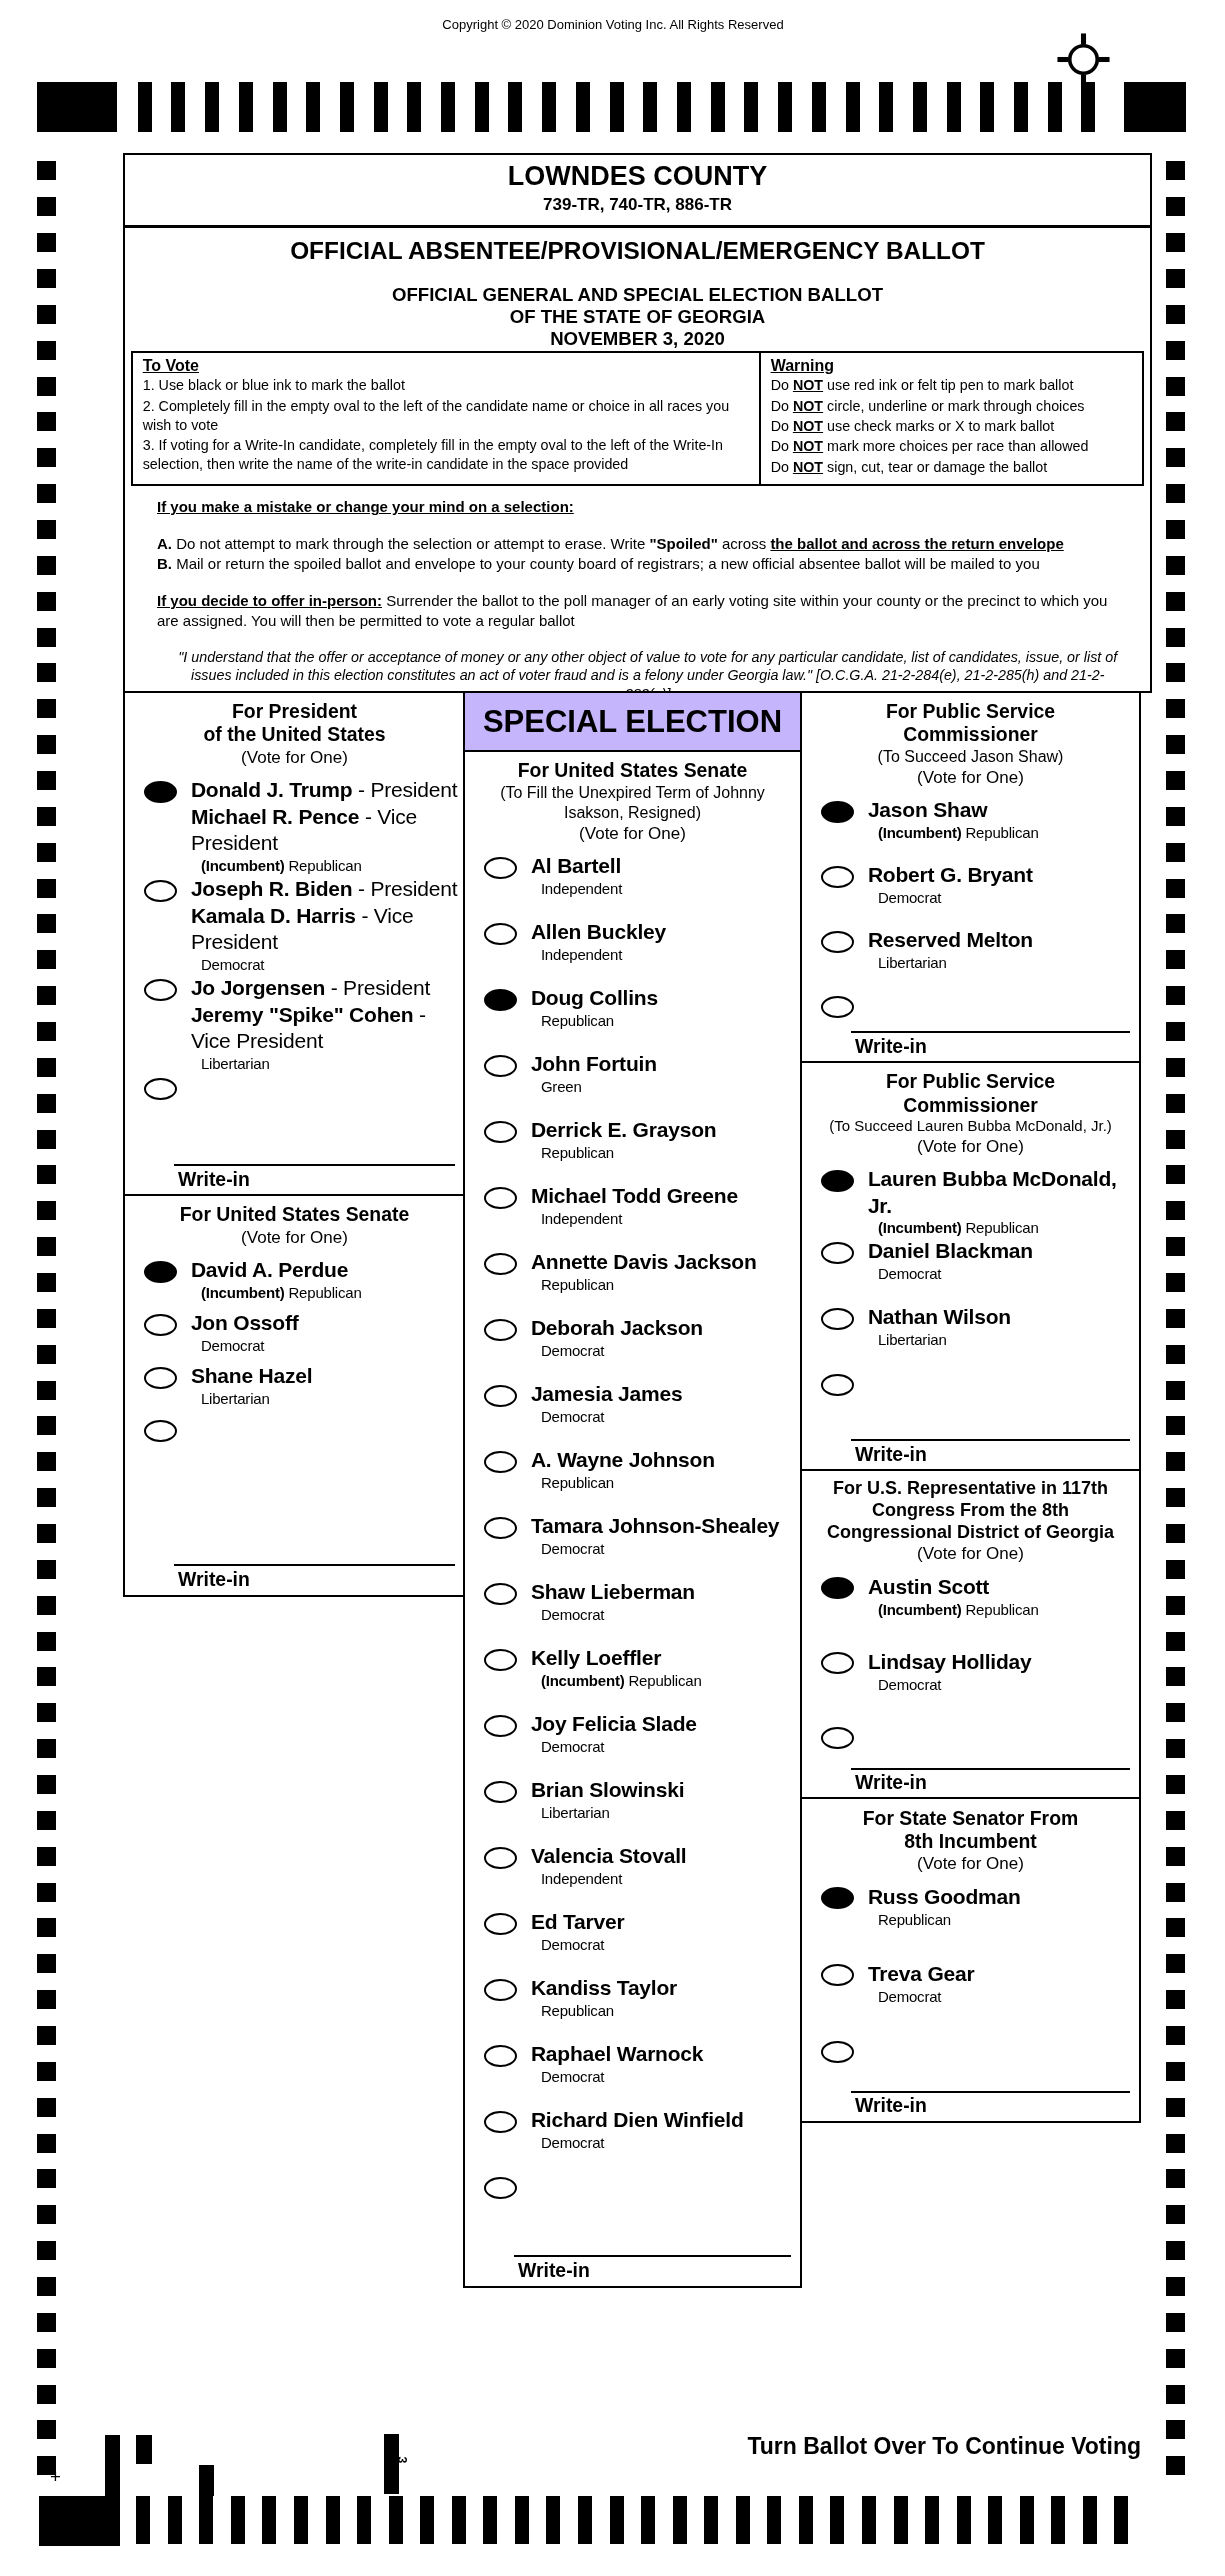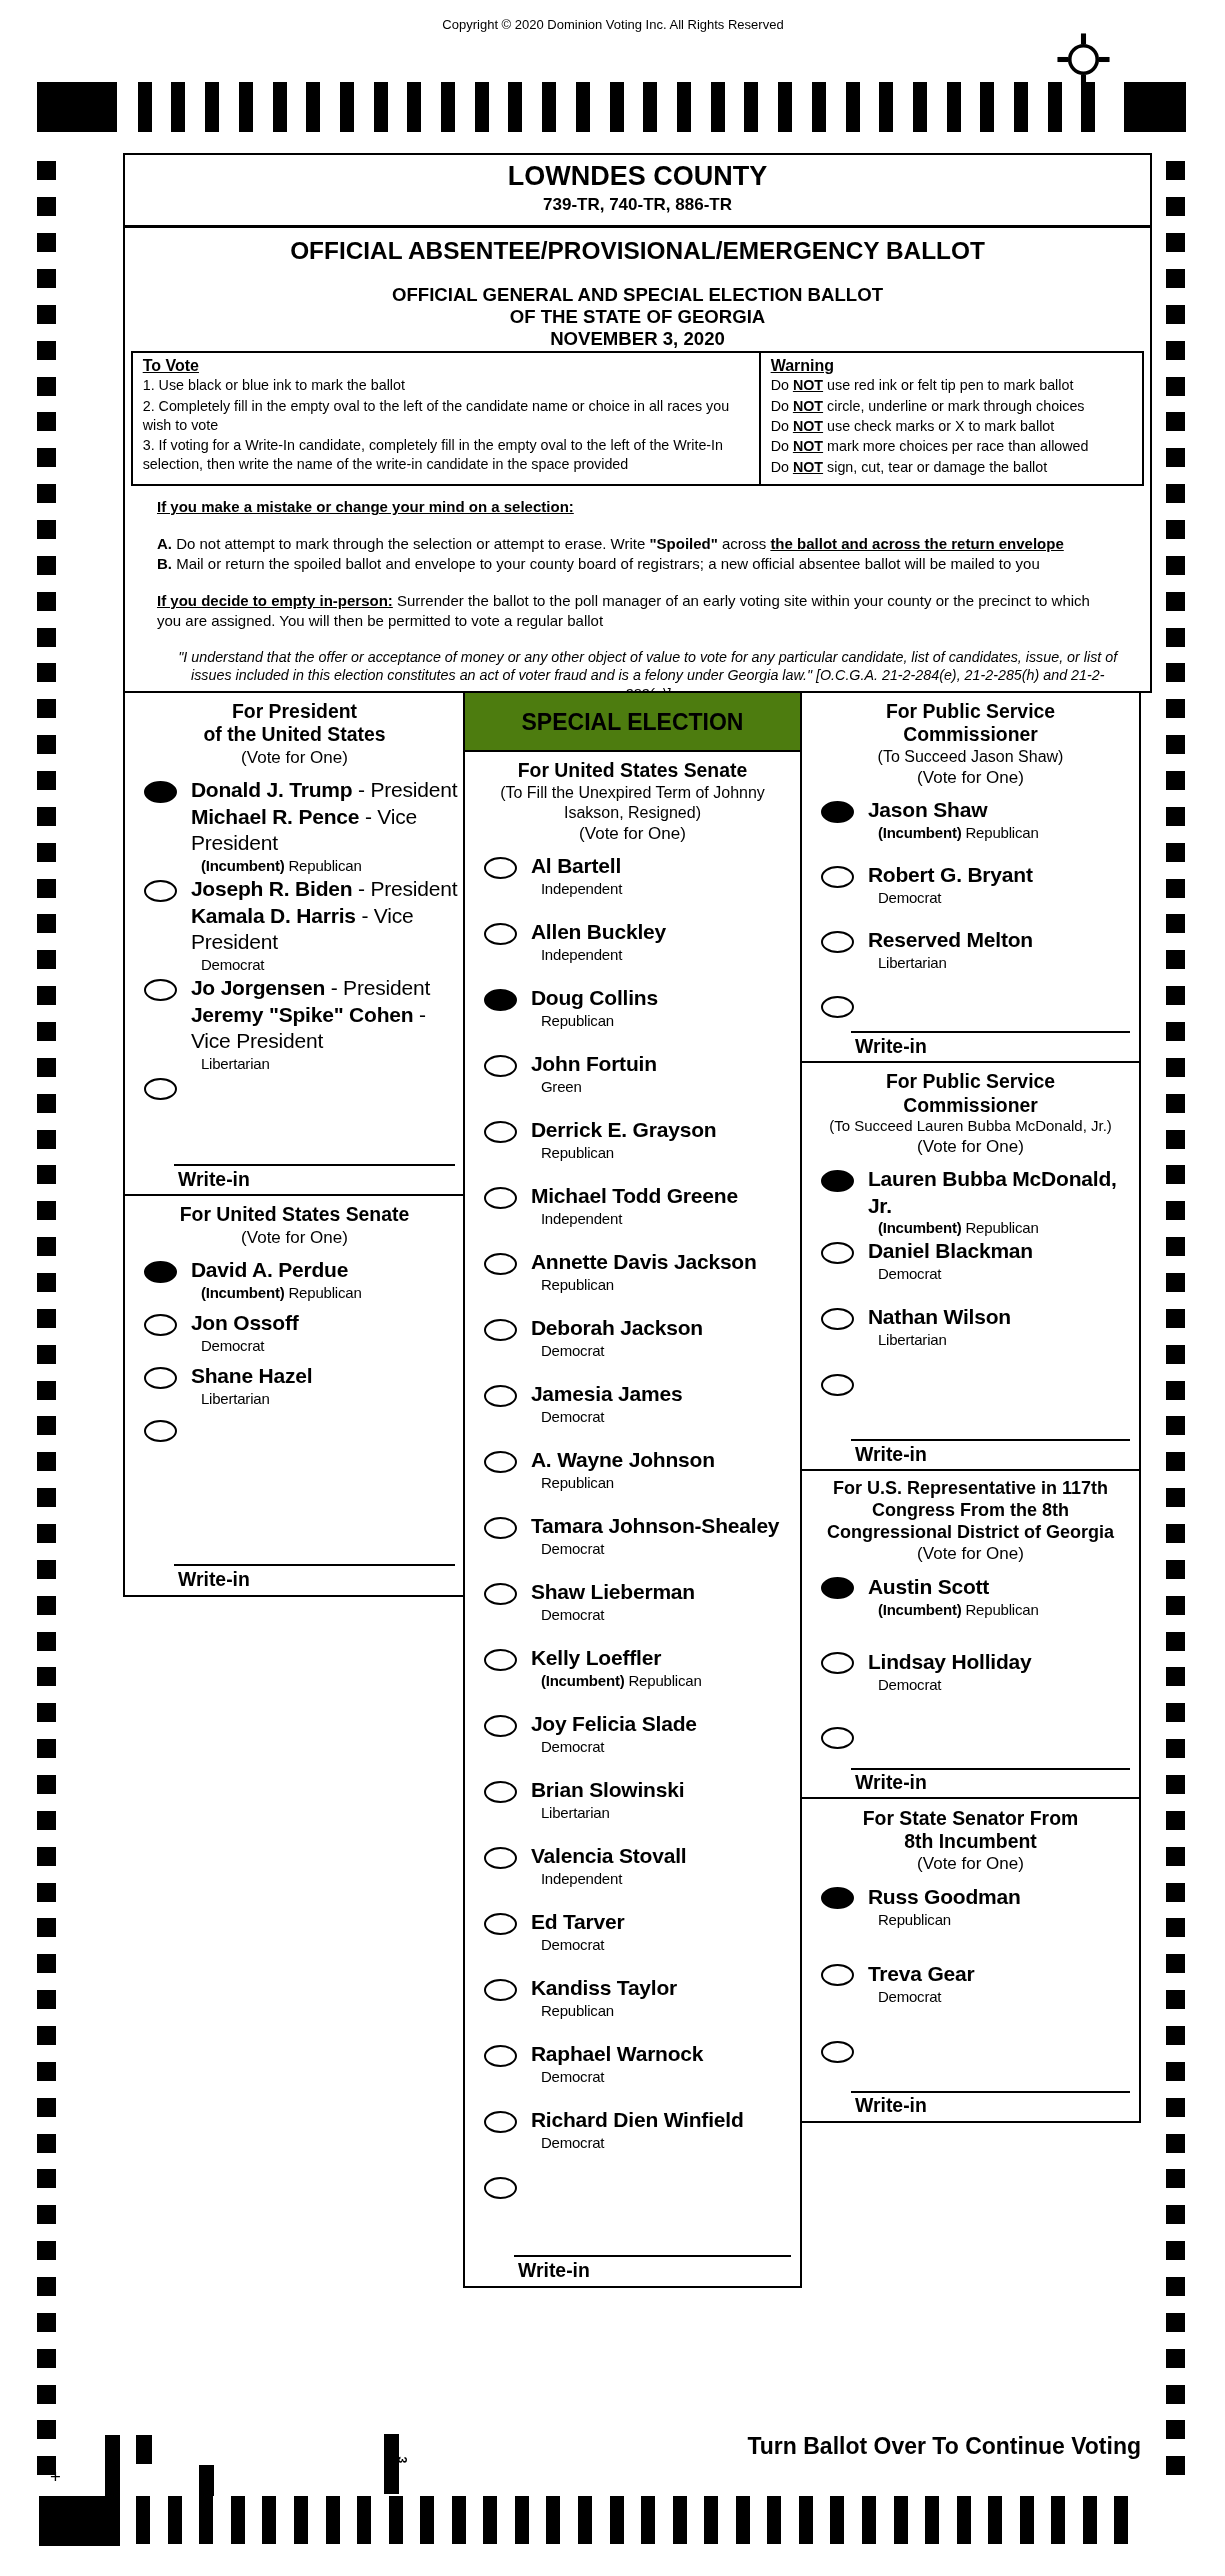--- a/index.html
+++ b/index.html
@@ -27,21 +27,21 @@
   .mist{font-size:15px;line-height:1.35;}
   #mistake-title{font-weight:bold;text-decoration:underline;margin-top:2.9px;}
   #item-a{margin-top:16px;}
   .bold{font-weight:bold;}
   .boldu{font-weight:bold;text-decoration:underline;}
   #in-person{margin-top:17px;padding-right:21.5px;}
   #fraud-notice{font-size:14.3px;font-style:italic;text-align:center;margin-top:16px;padding:0 18.6px;line-height:1.3;}
   
   .column{position:absolute;}
   .special-header{border:2.9px solid #000;box-sizing:border-box;height:62px;display:flex;align-items:center;justify-content:center;
-                  font-weight:bold;font-size:23px;background:#4d7c0f;}
+                  font-weight:bold;font-size:31px;background:#c4b5fd;}
   .contest{border:2.9px solid #000;box-sizing:border-box;background:#fff;display:flex;flex-direction:column;}
   .contest + .contest, .special-header + .contest{margin-top:-2.9px;}
   .c-titles{padding:7.2px 4.3px 0;margin-bottom:8.6px;}
   .c-title{font-weight:bold;font-size:19.4px;line-height:1.2;text-align:center;}
   .c-sub{font-size:16px;line-height:1.25;text-align:center;}
   .c-vote{font-size:17px;line-height:1.3;text-align:center;}
   #contest-us-rep-8 .c-title{font-size:18px;}
   #contest-psc-mcdonald .c-sub{font-size:15px;}
   .cand{display:flex;align-items:flex-start;min-height:var(--rh,66px);padding-left:18.6px;box-sizing:border-box;}
   .cand.blank{min-height:34px;}
@@ -315,21 +315,21 @@
 
     <div id="mistake-block">
       <div id="mistake-title" class="mist">If you make a mistake or change your mind on a selection:</div>
       <div id="item-a" class="mist">
         <span class="bold">A.</span><span> Do not attempt to mark through the selection or attempt to erase.  Write </span><span class="bold">"Spoiled"</span><span> across </span><span class="boldu">the ballot and across the return envelope</span>
       </div>
       <div id="item-b" class="mist">
         <span class="bold">B.</span><span> Mail or return the spoiled ballot and envelope to your county board of registrars; a new official absentee ballot will be mailed to you</span>
       </div>
       <div id="in-person" class="mist">
-        <span class="boldu">If you decide to empty in-person:</span><span>  Surrender the ballot to the poll manager of an early voting site within your county or the precinct to which you are assigned.  You will then be permitted to vote a regular ballot</span>
+        <span class="boldu">If you decide to offer in-person:</span><span>  Surrender the ballot to the poll manager of an early voting site within your county or the precinct to which you are assigned.  You will then be permitted to vote a regular ballot</span>
       </div>
       <div id="fraud-notice">"I understand that the offer or acceptance of money or any other object of value to vote for any particular candidate, list of candidates, issue, or list of issues included in this election constitutes an act of voter fraud and is a felony under Georgia law." [O.C.G.A. 21-2-284(e), 21-2-285(h) and 21-2-383(a)]</div>
     </div>
   </div>
 
   <div id="columns">
       <div class="column" style="left: 123px; top: 691px; width: 343px;">
         <div class="contest" id="contest-president">
           <div class="c-titles">
             <div class="c-title">For President</div>

